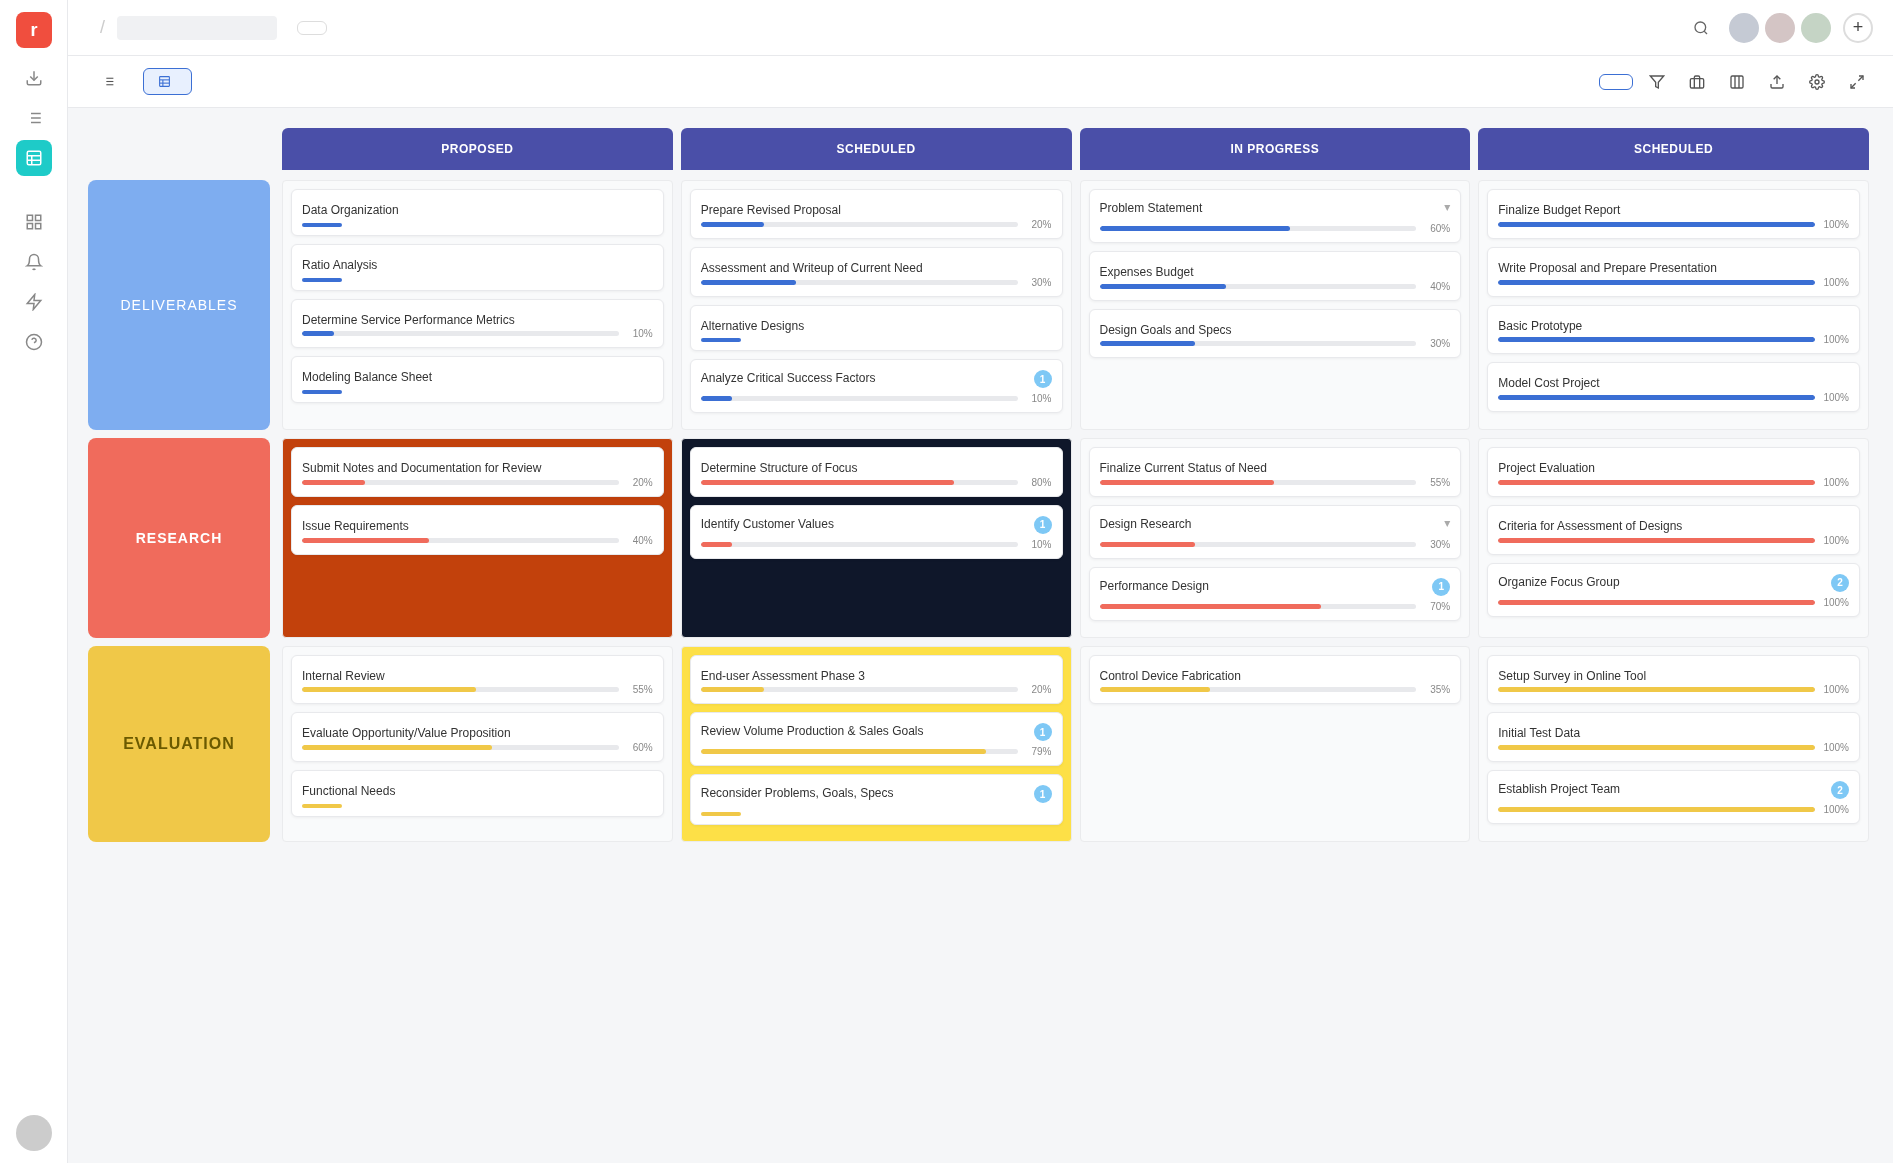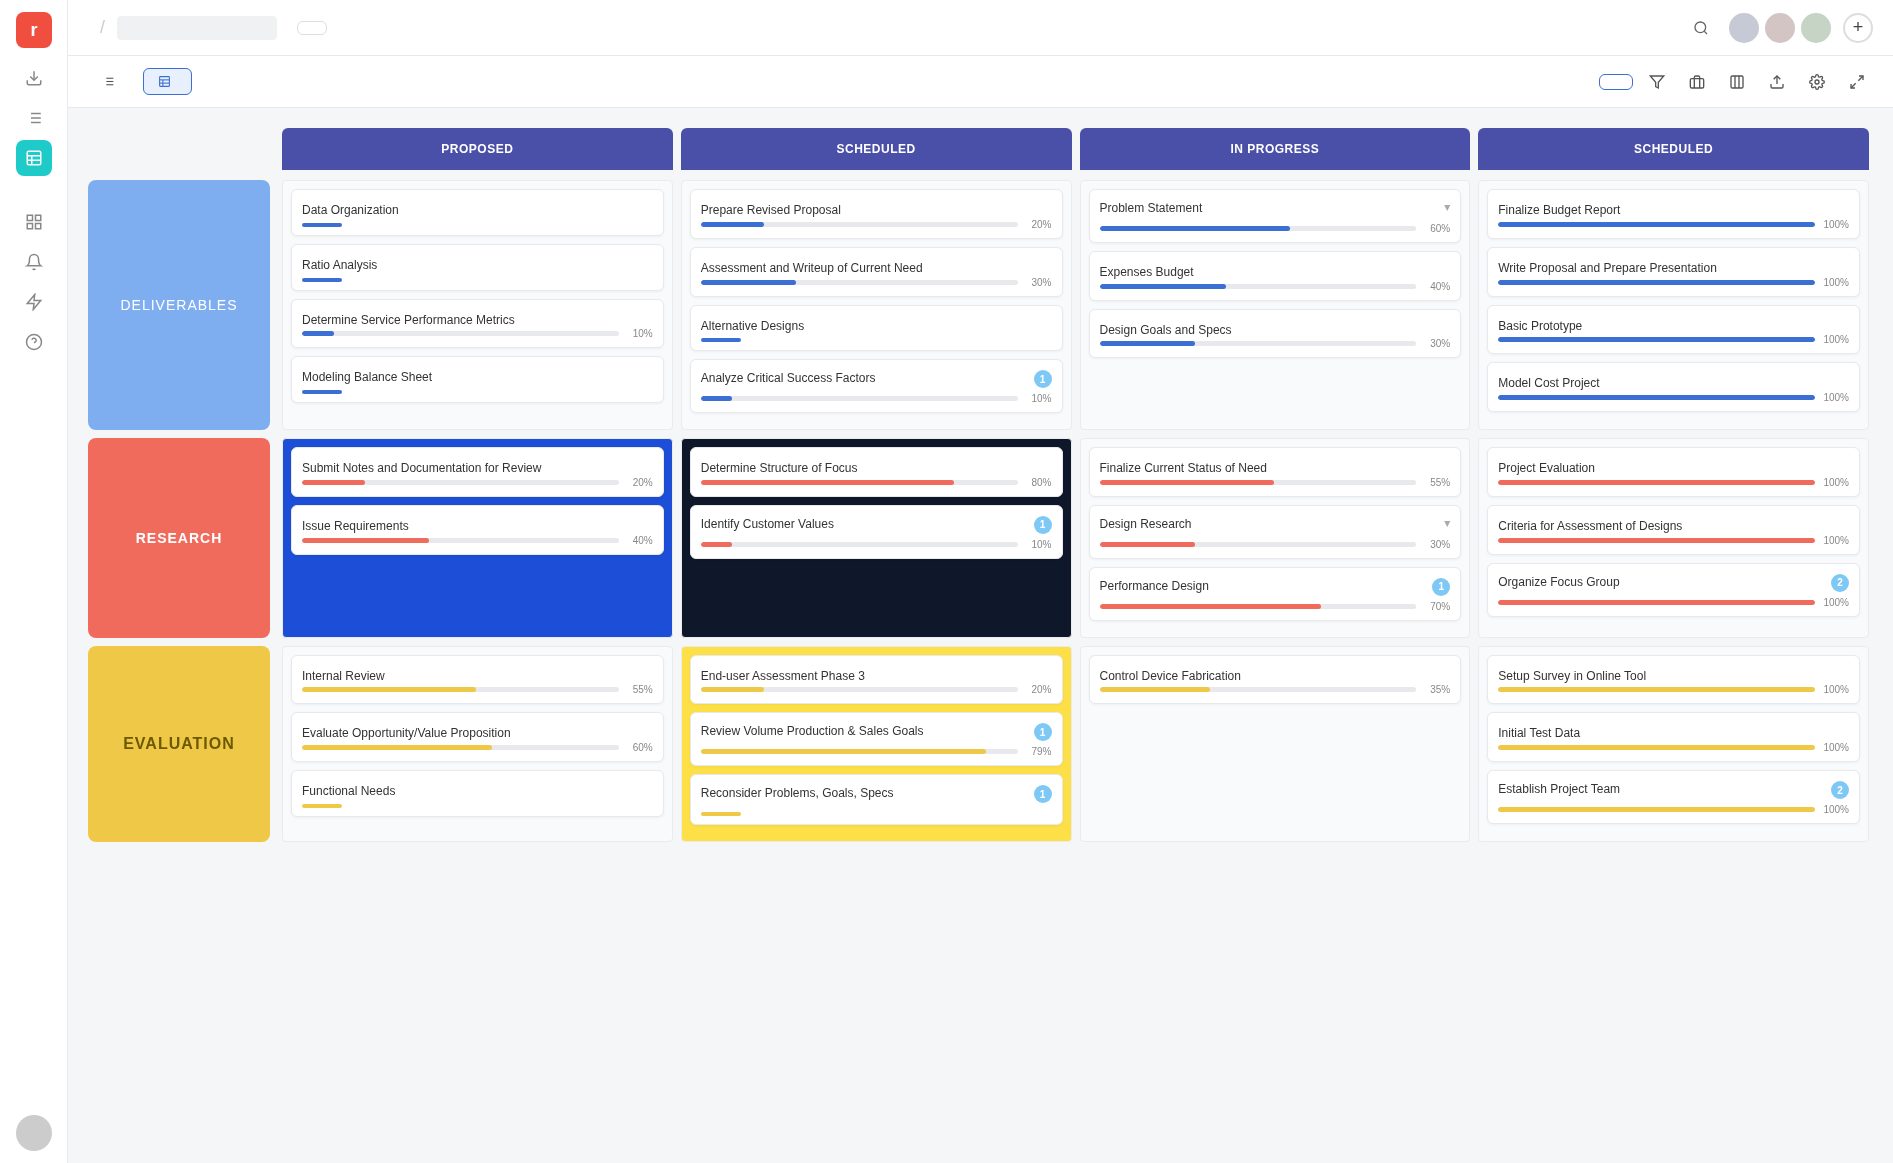--- a/index.html
+++ b/index.html
@@ -299,21 +299,21 @@
               <span class="progress-pct">100%</span>
             </div></div>
           <div class="card"><span class="card-title">Model Cost Project</span><div class="progress-row">
               <div class="progress-bar-bg">
                 <div class="progress-bar-fill" style="width:100%;background:#3b6fd4"></div>
               </div>
               <span class="progress-pct">100%</span>
             </div></div>
         </div>
         <div style="display: flex; align-items: center; justify-content: center; font-size: 14px; font-weight: 700; color: rgb(255, 255, 255); letter-spacing: 1px; background: rgb(240, 107, 92); border-radius: 8px; margin: 4px 8px 4px 0px; padding: 8px; min-height: 180px;">RESEARCH</div>
-        <div style="background: #1d4ed8; border: 1px solid rgb(234, 235, 237); border-radius: 4px; padding: 8px; margin: 4px; min-height: 180px;">
+        <div style="background: #c2410c; border: 1px solid rgb(234, 235, 237); border-radius: 4px; padding: 8px; margin: 4px; min-height: 180px;">
           <div class="card"><span class="card-title">Submit Notes and Documentation for Review</span><div class="progress-row">
               <div class="progress-bar-bg">
                 <div class="progress-bar-fill" style="width:20%;background:#f06b5c"></div>
               </div>
               <span class="progress-pct">20%</span>
             </div></div>
           <div class="card"><span class="card-title">Issue Requirements</span><div class="progress-row">
               <div class="progress-bar-bg">
                 <div class="progress-bar-fill" style="width:40%;background:#f06b5c"></div>
               </div>

